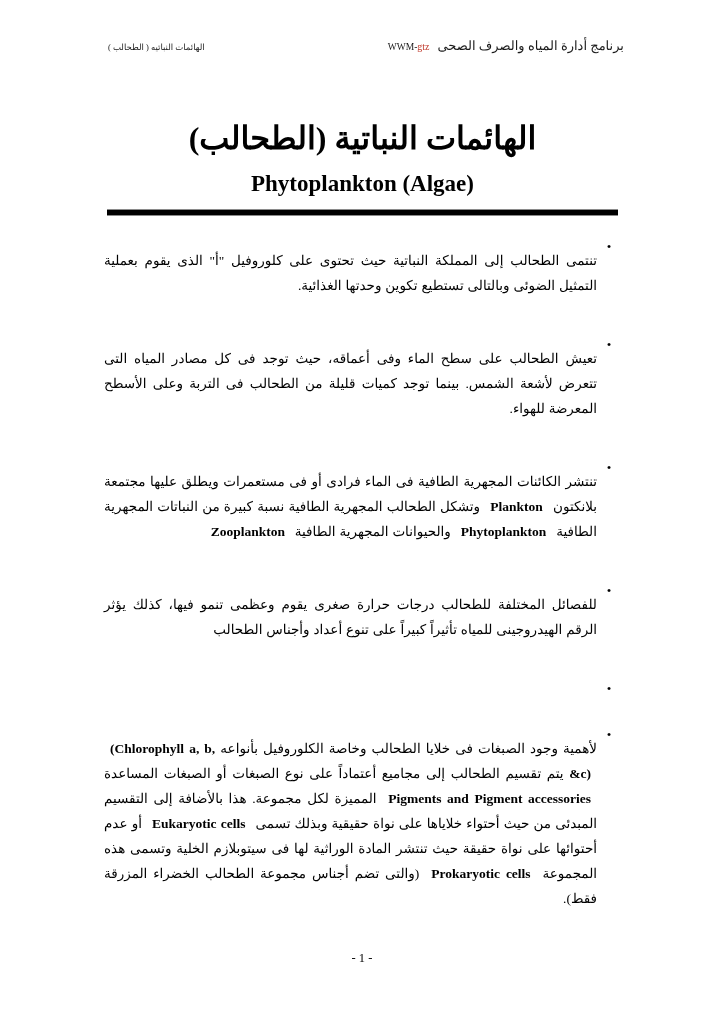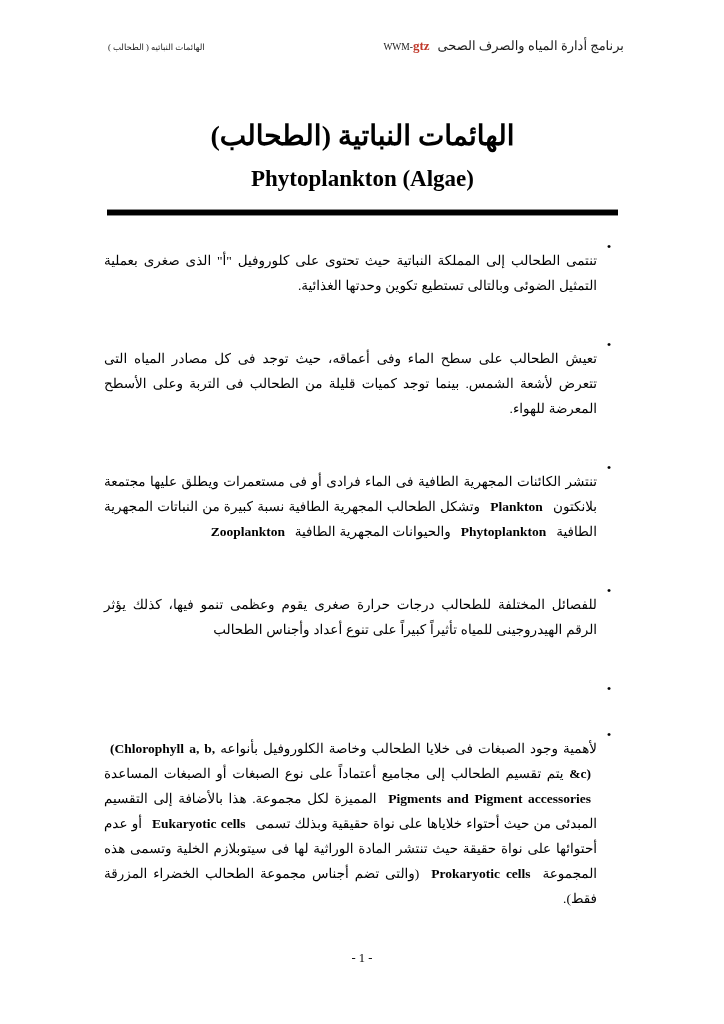--- a/index.html
+++ b/index.html
@@ -58,35 +58,35 @@
   }
   .hdr-left .hdr-brand {
     direction: ltr;
     font-size: 9.5px;
     font-family: "Liberation Serif", "DejaVu Serif", serif;
     white-space: nowrap;
   }
   .hdr-brand .brand-main { color: #1a1a1a; }
   .hdr-brand .brand-accent {
     color: #c0392b;
-    font-weight: 700;
-    font-size: 13px;
+    font-weight: 400;
+    font-size: 10px;
   }
 
   
   .title-block {
     position: absolute;
     top: 118px;
     left: 107px;
     width: 511px;
     text-align: center;
   }
   .title-ar {
     direction: rtl;
-    font-size: 28px;
+    font-size: 32px;
     font-weight: 700;
     line-height: 1.25;
     letter-spacing: 0;
     margin: 0 0 8px 0;
     font-family: "Liberation Serif", "DejaVu Serif", serif;
   }
   .title-en {
     direction: ltr;
     font-size: 23px;
     font-weight: 700;
@@ -177,21 +177,21 @@
 
   <div class="title-block">
     <h1 class="title-ar">الهائمات النباتية (الطحالب)</h1>
     <h2 class="title-en">Phytoplankton (Algae)</h2>
   </div>
   <div class="title-rule"></div>
 
   <div class="content" id="bullet-list">
       <div class="bullet-item">
         <span class="bullet-marker">•</span>
-        <p class="bullet-text"><span>تنتمى الطحالب إلى المملكة النباتية حيث تحتوى على كلوروفيل "أ" الذى صغرى بعملية التمثيل الضوئى وبالتالى تستطيع تكوين وحدتها الغذائية.</span> </p>
+        <p class="bullet-text"><span>تنتمى الطحالب إلى المملكة النباتية حيث تحتوى على كلوروفيل "أ" الذى يقوم بعملية التمثيل الضوئى وبالتالى تستطيع تكوين وحدتها الغذائية.</span> </p>
       </div>
       <div class="bullet-item">
         <span class="bullet-marker">•</span>
         <p class="bullet-text"><span>تعيش الطحالب على سطح الماء وفى أعماقه، حيث توجد فى كل مصادر المياه التى تتعرض لأشعة الشمس. بينما توجد كميات قليلة من الطحالب فى التربة وعلى الأسطح المعرضة للهواء.</span> </p>
       </div>
       <div class="bullet-item">
         <span class="bullet-marker">•</span>
         <p class="bullet-text"><span>تنتشر الكائنات المجهرية الطافية فى الماء فرادى أو فى مستعمرات ويطلق عليها مجتمعة بلانكتون</span> <span class="latin-b pad-l pad-r">Plankton</span> <span>وتشكل الطحالب المجهرية الطافية نسبة كبيرة من النباتات المجهرية الطافية</span> <span class="latin-b pad-l pad-r">Phytoplankton</span> <span>والحيوانات المجهرية الطافية</span> <span class="latin-b pad-l pad-r">Zooplankton</span> </p>
       </div>
       <div class="bullet-item">

